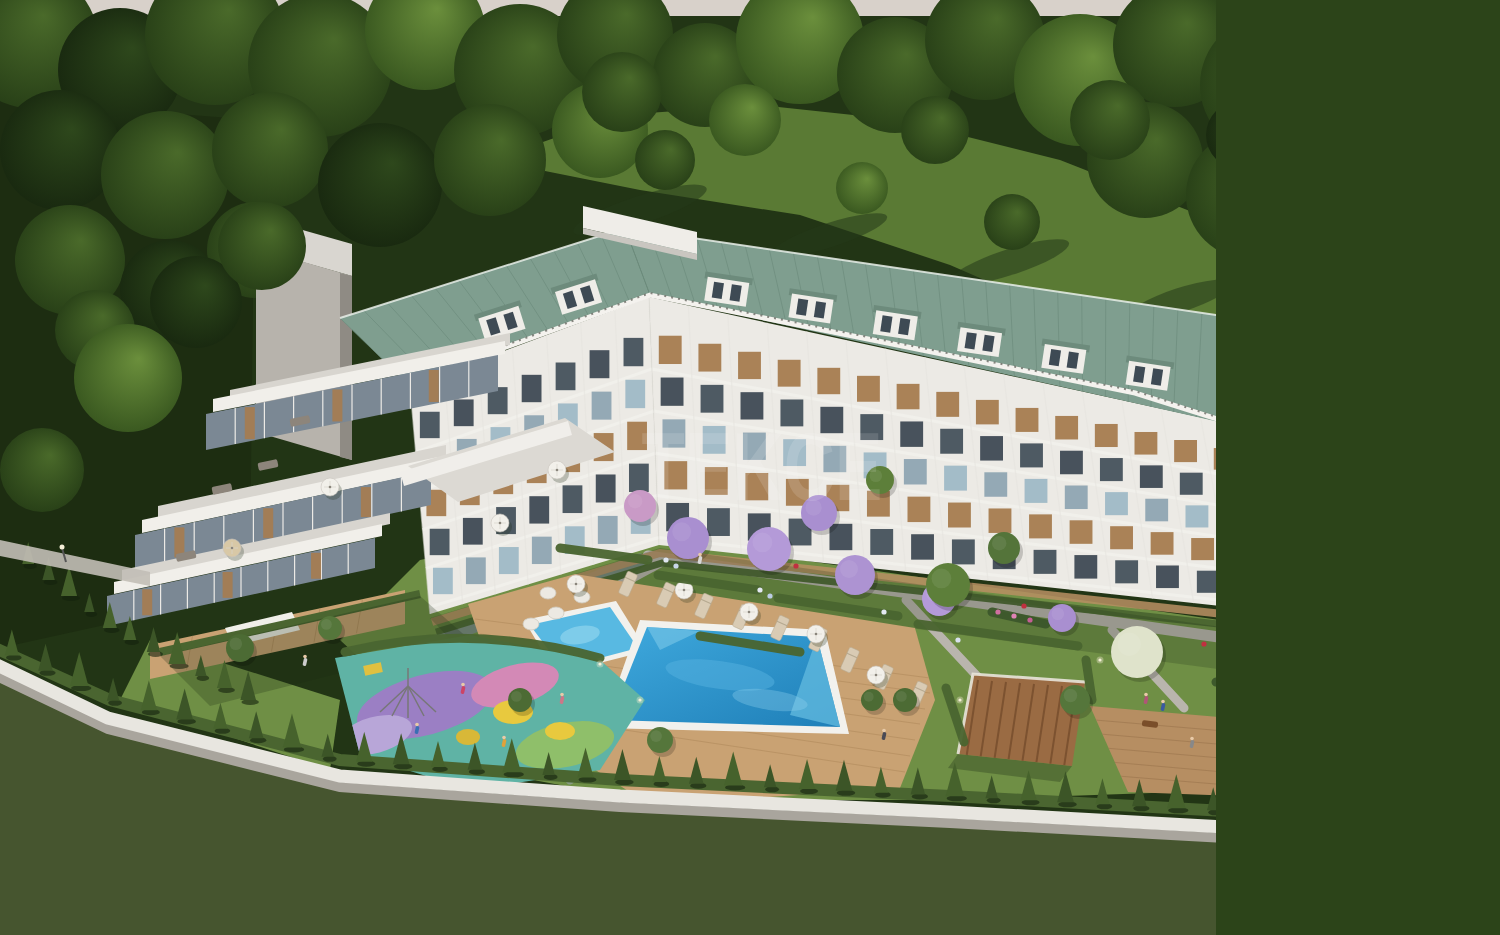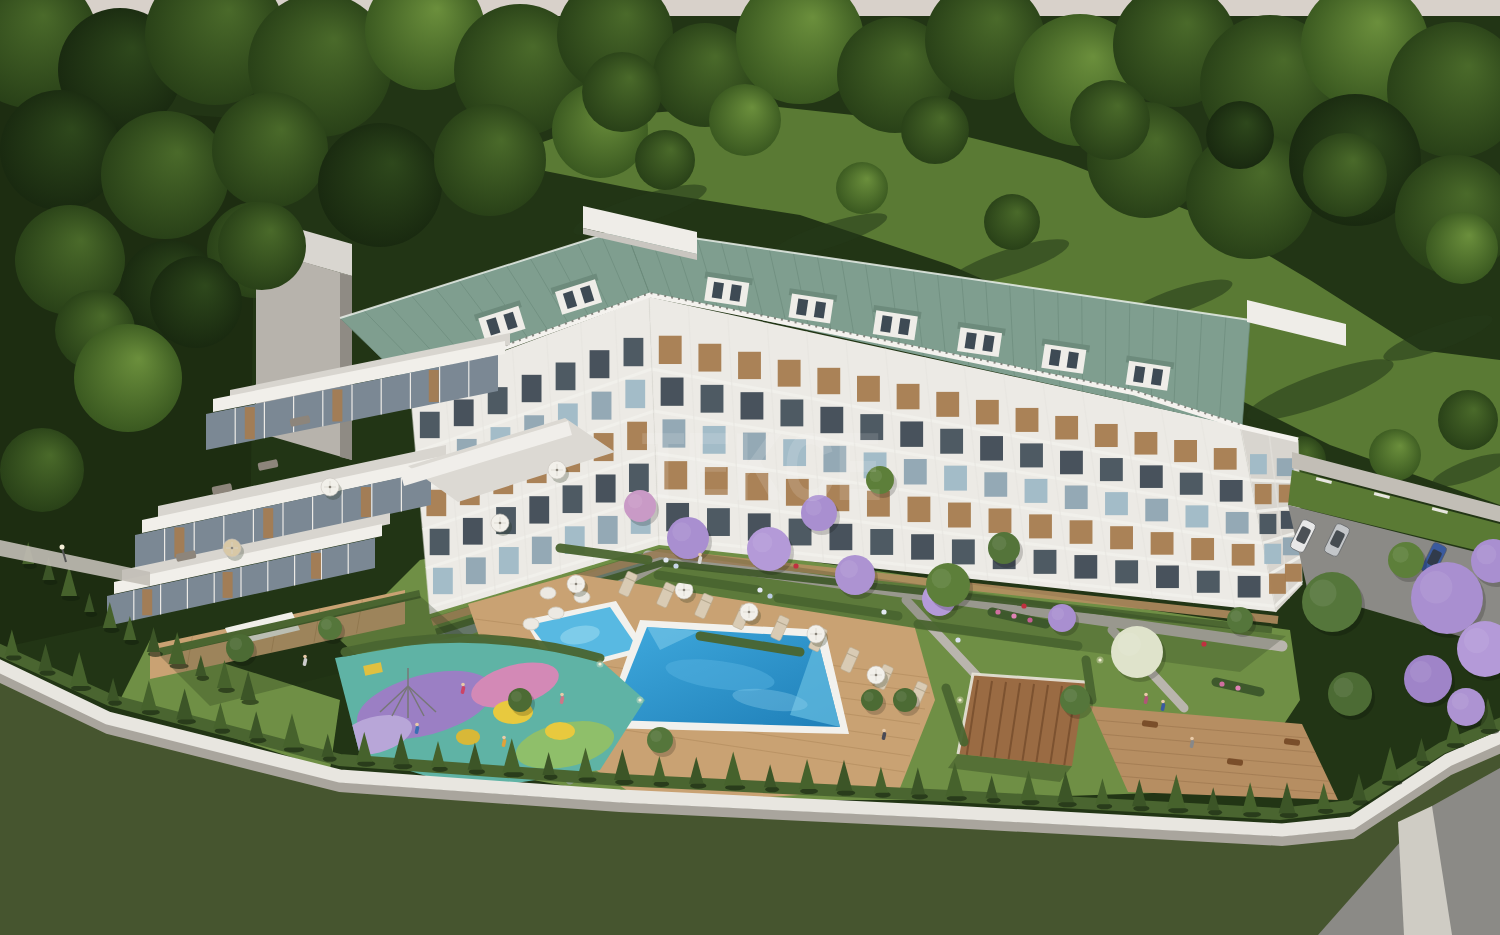--- a/index.html
+++ b/index.html
@@ -1,16 +1,16 @@
 <!DOCTYPE html>
 <html><head>
 <meta charset="utf-8">
 <style>
   html,body{margin:0;padding:0;background:#2c4419;}
-  #stage{position:relative;width:1500px;height:935px;overflow:hidden;font-family:"Liberation Sans",sans-serif;}
+  #stage{position:relative;width:1216px;height:935px;overflow:hidden;font-family:"Liberation Sans",sans-serif;}
   svg{display:block}
   text{font-family:"Liberation Sans",sans-serif;}
 </style>
 </head>
 <body>
 
 <div id="stage">
 <svg id="scene" width="1500" height="935" viewBox="0 0 1500 935">
   <defs>
     <radialGradient id="tg0" cx="0.5" cy="0.5" r="0.6" fx="0.6" fy="0.32">

